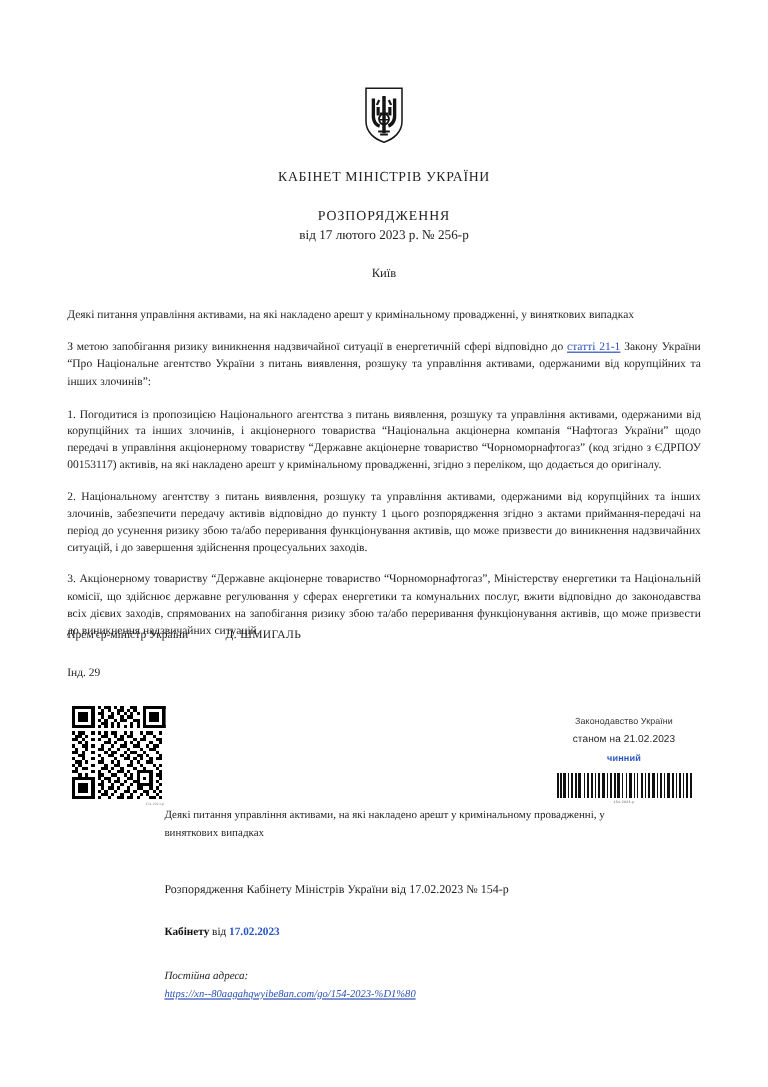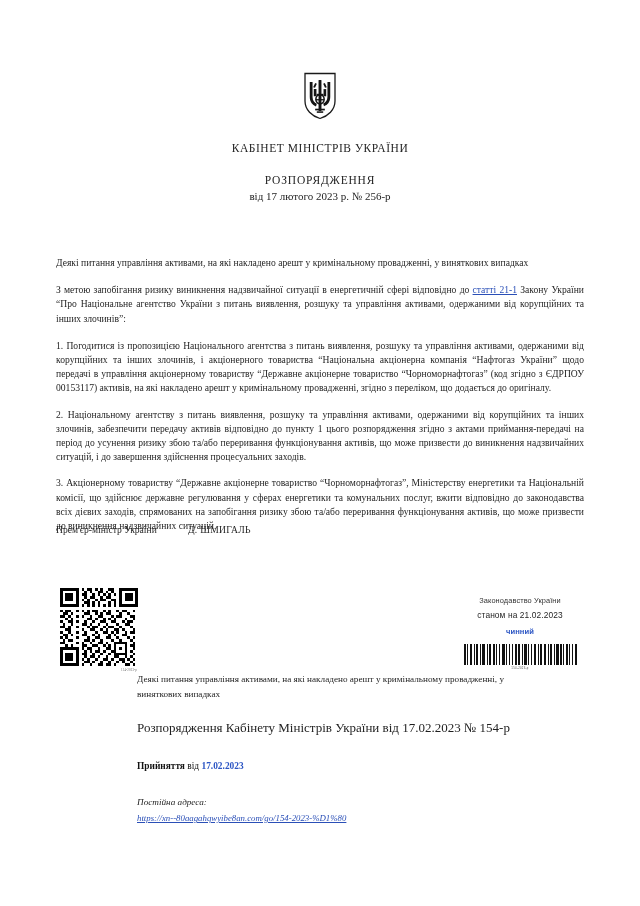--- a/index.html
+++ b/index.html
@@ -174,23 +174,23 @@
     left: 137px;
     width: 400px;
   }
   .meta .title {
     font-size: 9.2px;
     line-height: 14.5px;
     color: #1f1f1f;
     margin: 0;
   }
   .meta .docline {
-    font-size: 13px;
+    font-size: 10px;
     color: #1f1f1f;
-    margin: 19px 0 0 0;
+    margin: 35px 0 0 0;
   }
   .meta .accept {
     margin: 25px 0 0 0;
     font-size: 9.4px;
     color: #121212;
   }
   .meta .accept .lbl { font-weight: bold; }
   .meta .accept .mid { font-weight: normal; }
   .meta .accept .dt {
     font-weight: bold;
@@ -235,37 +235,39 @@
           <path d="M27.6 78.6 h12.8 v3.1 H27.6 z"></path>
         </g>
       </svg>
     </span>
   </div>
 
   <div class="header">
     <div class="org">КАБІНЕТ МІНІСТРІВ УКРАЇНИ</div>
     <div class="doctype">РОЗПОРЯДЖЕННЯ</div>
     <div class="dateline">від 17 лютого 2023 р. № 256-р</div>
+    <div class="city">Київ</div>
   </div>
 
   <div class="body-text">
     <p class="para tight">Деякі питання управління активами, на які накладено арешт у кримінальному провадженні, у виняткових випадках</p>
 
     <p class="para tight"><span>З метою запобігання ризику виникнення надзвичайної ситуації в енергетичній сфері відповідно до </span><a href="#" class="link-inline">статті 21-1</a><span> Закону України “Про Національне агентство України з питань виявлення, розшуку та управління активами, одержаними від корупційних та інших злочинів”:</span></p>
 
     <p class="para">1. Погодитися із пропозицією Національного агентства з питань виявлення, розшуку та управління активами, одержаними від корупційних та інших злочинів, і акціонерного товариства “Національна акціонерна компанія “Нафтогаз України” щодо передачі в управління акціонерному товариству “Державне акціонерне товариство “Чорноморнафтогаз” (код згідно з ЄДРПОУ 00153117) активів, на які накладено арешт у кримінальному провадженні, згідно з переліком, що додається до оригіналу.</p>
     <p class="para">2. Національному агентству з питань виявлення, розшуку та управління активами, одержаними від корупційних та інших злочинів, забезпечити передачу активів відповідно до пункту 1 цього розпорядження згідно з актами приймання-передачі на період до усунення ризику збою та/або переривання функціонування активів, що може призвести до виникнення надзвичайних ситуацій, і до завершення здійснення процесуальних заходів.</p>
     <p class="para">3. Акціонерному товариству “Державне акціонерне товариство “Чорноморнафтогаз”, Міністерству енергетики та Національній комісії, що здійснює державне регулювання у сферах енергетики та комунальних послуг, вжити відповідно до законодавства всіх дієвих заходів, спрямованих на запобігання ризику збою та/або переривання функціонування активів, що може призвести до виникнення надзвичайних ситуацій.</p>
   </div>
 
   <div class="signature">
     <div class="sig-row">
       <span class="sig-title">Прем'єр-міністр України</span>
       <span class="sig-name">Д. ШМИГАЛЬ</span>
     </div>
+    <div class="ind">Інд. 29</div>
   </div>
 
   <div class="qr-wrap">
     <svg viewBox="0 0 29 29" width="78" height="78" shape-rendering="crispEdges" aria-hidden="true">
       <rect width="29" height="29" fill="#ffffff"></rect>
       <g fill="#000000">
 
         <rect x="0" y="0" width="7" height="1"></rect>
           <rect x="0" y="6" width="7" height="1"></rect>
         <rect x="0" y="0" width="1" height="7"></rect>
@@ -545,18 +547,18 @@
             <rect x="224" y="0" width="3" height="42"></rect>
         </g>
       </svg>
       <div class="barcode-label">154-2023-р</div>
     </div>
   </div>
 
   <div class="meta">
     <p class="title">Деякі питання управління активами, на які накладено арешт у кримінальному провадженні, у виняткових випадках</p>
     <p class="docline">Розпорядження Кабінету Міністрів України від 17.02.2023 № 154-р</p>
-    <p class="accept"><span class="lbl">Прийняття</span><span class="mid"> </span><span class="mid">від</span><span class="mid"> </span><span class="dt">17.02.2023</span></p>
+    <p class="accept"><span class="lbl">Кабінету</span><span class="mid"> </span><span class="mid">від</span><span class="mid"> </span><span class="dt">17.02.2023</span></p>
     <p class="permanent">Постійна адреса:</p>
     <a class="url" href="#">https://xn--80aagahqwyibe8an.com/go/154-2023-%D1%80</a>
   </div>
 
 </div>
 
 </body></html>

